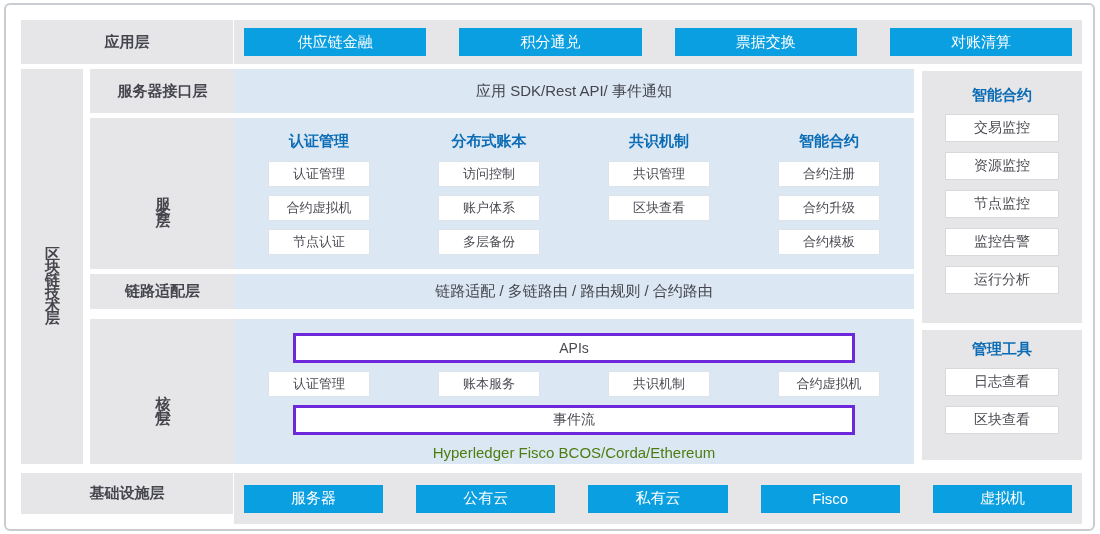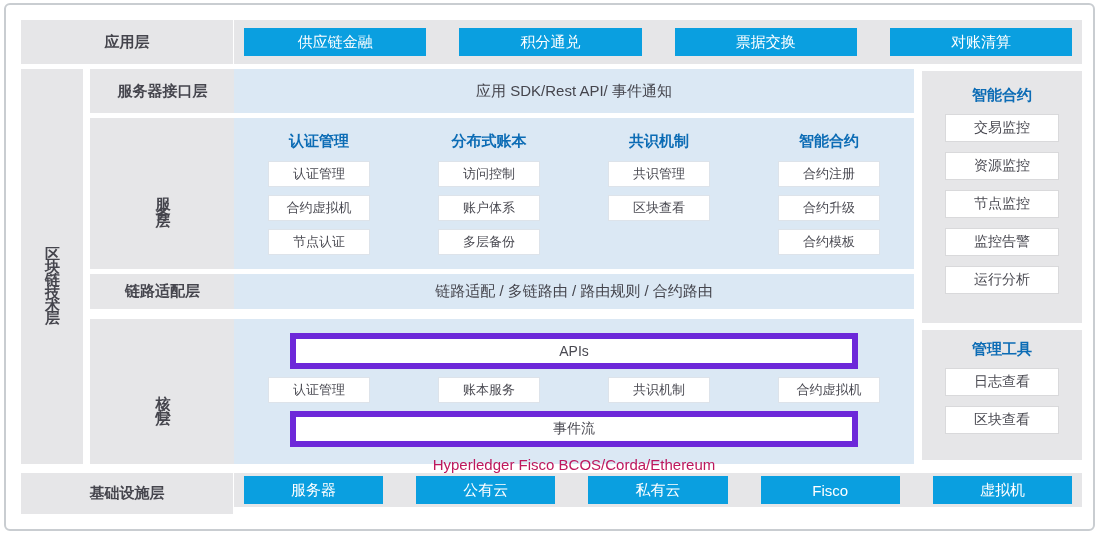--- a/index.html
+++ b/index.html
@@ -41,26 +41,26 @@
   .bluepanel{background:var(--panel-blue,#dbe8f4);}
   .svc-panel{display:flex;padding-top:12px;}
   .svc-col{flex:1;display:flex;flex-direction:column;align-items:center;}
   .svc-head{font-size:15px;font-weight:bold;color:var(--header-blue,#0c6cb5);margin:2px 0 6px;}
   .cell{
     width:100px;height:24px;background:#fff;border:1px solid #dde3ea;
     display:flex;align-items:center;justify-content:center;
     font-size:13px;color:#4a4a52;margin:4px 0;
   }
   .core-bar{
-    width:556px;height:24px;margin:0 auto;background:#fff;border:6px solid #6d28d9;
+    width:556px;height:24px;margin:0 auto;background:#fff;border:3px solid #6d28d9;
     display:flex;align-items:center;justify-content:center;font-size:14px;color:#4a4a52;
   }
   .core-modules{display:flex;margin-top:8px;}
   .core-modules .svc-col .cell{margin:0;}
-  .platforms{margin-top:9px;text-align:center;font-size:15px;color:#be185d;}
+  .platforms{margin-top:9px;text-align:center;font-size:15px;color:#4d7c0f;}
   .side-panel{
     background:var(--panel-gray,#e6e6e8);
     display:flex;flex-direction:column;align-items:center;
   }
   .side-head{font-size:15px;font-weight:bold;color:var(--header-blue,#0c6cb5);}
   .side-cell{
     width:112px;height:26px;background:#fff;border:1px solid #d9d9db;
     display:flex;align-items:center;justify-content:center;
     font-size:14px;color:#4a4a52;margin:5px 0;
   }
@@ -143,21 +143,21 @@
     <div class="side-cell">运行分析</div>
   </div>
 
   <div class="abs side-panel" style="left:916px;top:325px;width:160px;height:130px;">
     <div class="side-head" style="margin:10px 0 4px;">管理工具</div>
     <div class="side-cell">日志查看</div>
     <div class="side-cell">区块查看</div>
   </div>
 
   <div class="abs label-box" style="left:15px;top:468px;width:212px;height:41px;">基础设施层</div>
-  <div class="abs strip" style="left:228px;top:468px;width:848px;height:34px;">
+  <div class="abs strip" style="left:228px;top:468px;width:848px;height:51px;">
     <div class="btn w5">服务器</div>
     <div class="btn w5">公有云</div>
     <div class="btn w5">私有云</div>
     <div class="btn w5">Fisco</div>
     <div class="btn w5">虚拟机</div>
   </div>
 
 </div>
 
 </body></html>

